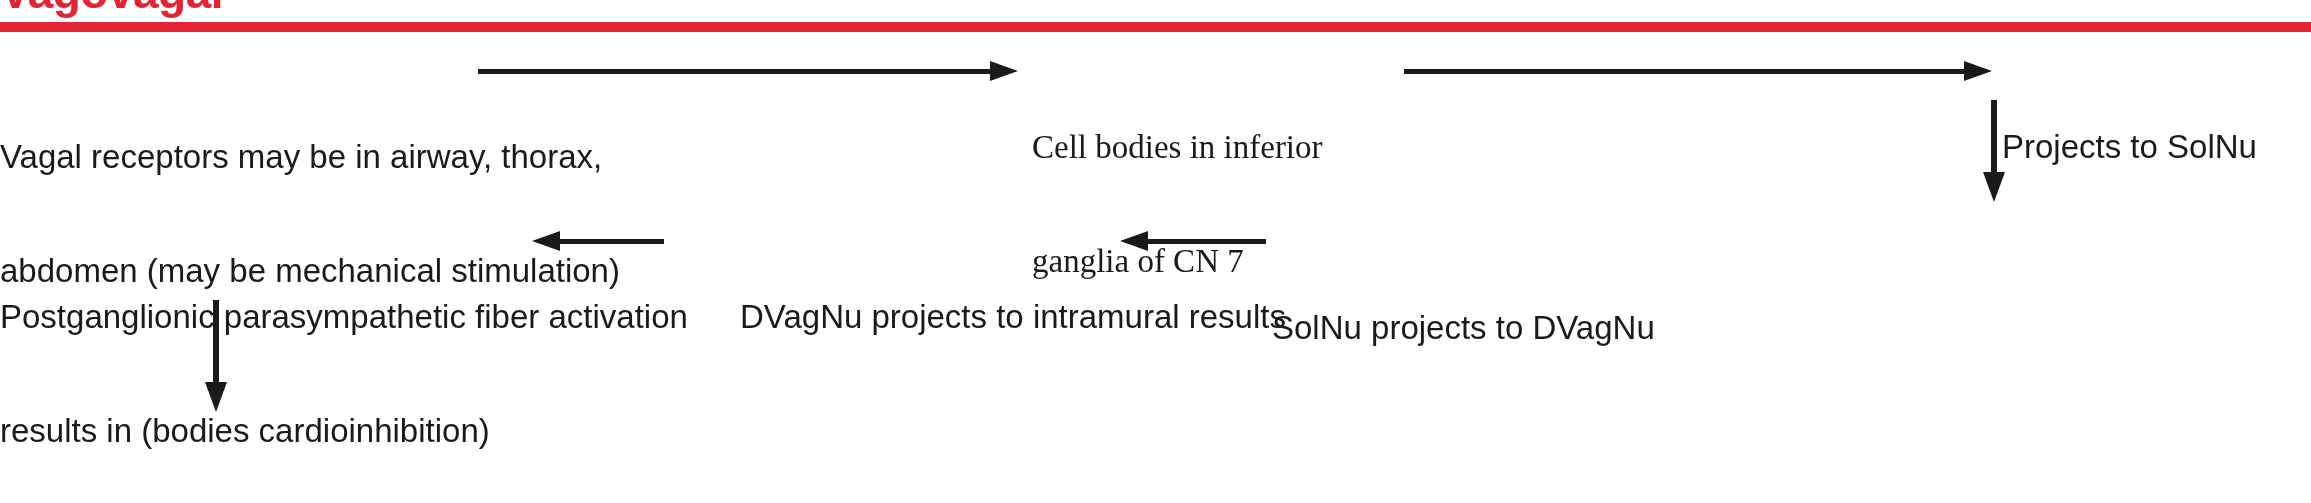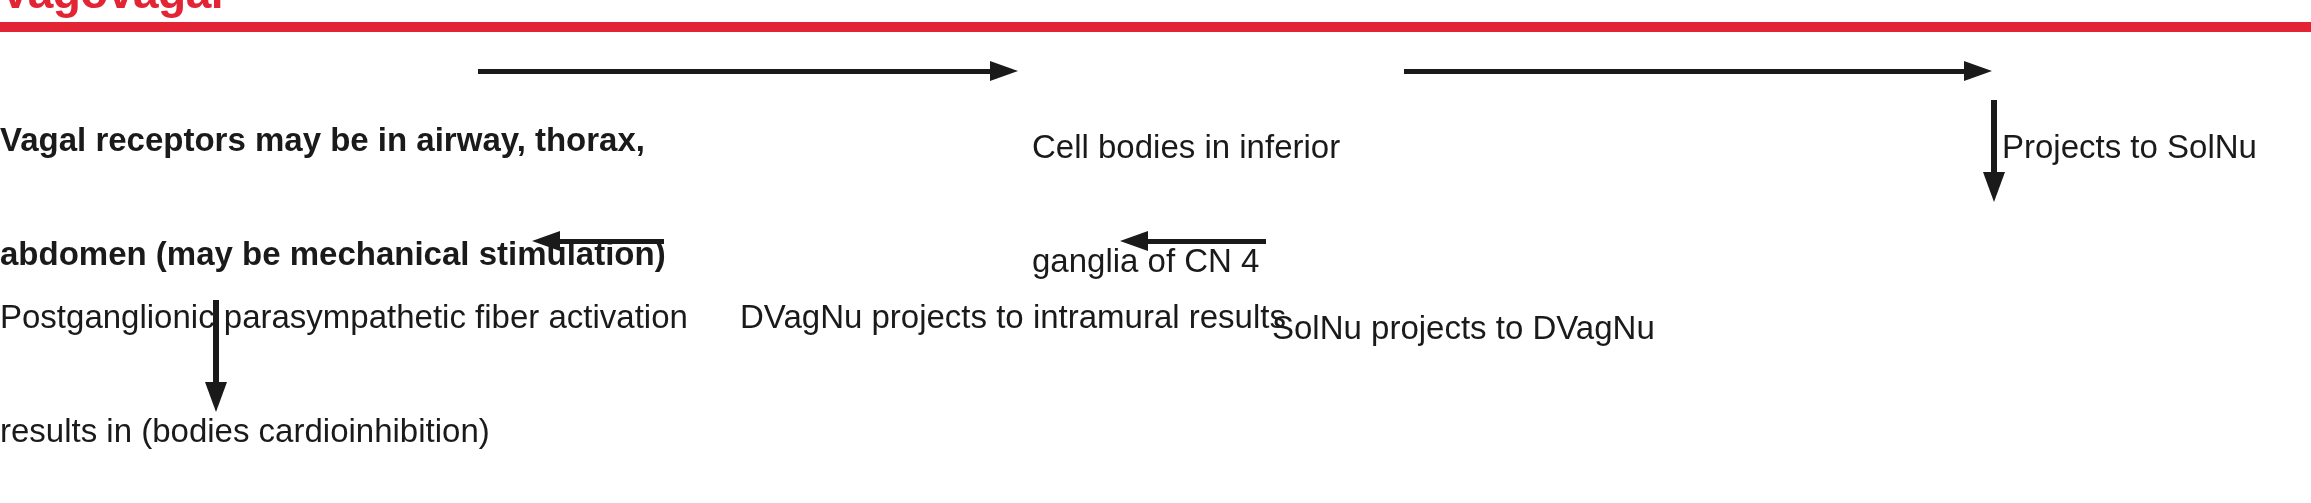--- a/index.html
+++ b/index.html
@@ -105,33 +105,33 @@
   }
 </style>
 </head>
 <body>
 
 <div id="canvas">
 
   <div class="title">Vagovagal</div>
   <div class="title-rule"></div>
 
-  <div class="node" style="left:0px; top:45px; width:500px;font-weight:bold;">
+  <div class="node" style="left:0px; top:62px; width:500px;">
     <div>Vagal receptors may be in airway, thorax,</div>
     <div>abdomen (may be mechanical stimulation)</div>
   </div>
 
   <div class="arrow-h right" style="left:478px; top:61px; width:540px;">
     <span class="shaft"></span>
     <span class="head"></span>
   </div>
 
-  <div class="node" style="left:1032px; top:52px; width:370px;">
+  <div class="node" style="left:1032px; top:52px; width:370px;font-family:Liberation Serif, serif;">
     <div>Cell bodies in inferior</div>
-    <div>ganglia of CN 4</div>
+    <div>ganglia of CN 7</div>
   </div>
 
   <div class="arrow-h right" style="left:1404px; top:61px; width:588px;">
     <span class="shaft"></span>
     <span class="head"></span>
   </div>
 
   <div class="node" style="left:2002px; top:52px; width:320px;">
     <div>Projects to SolNu</div>
   </div>

